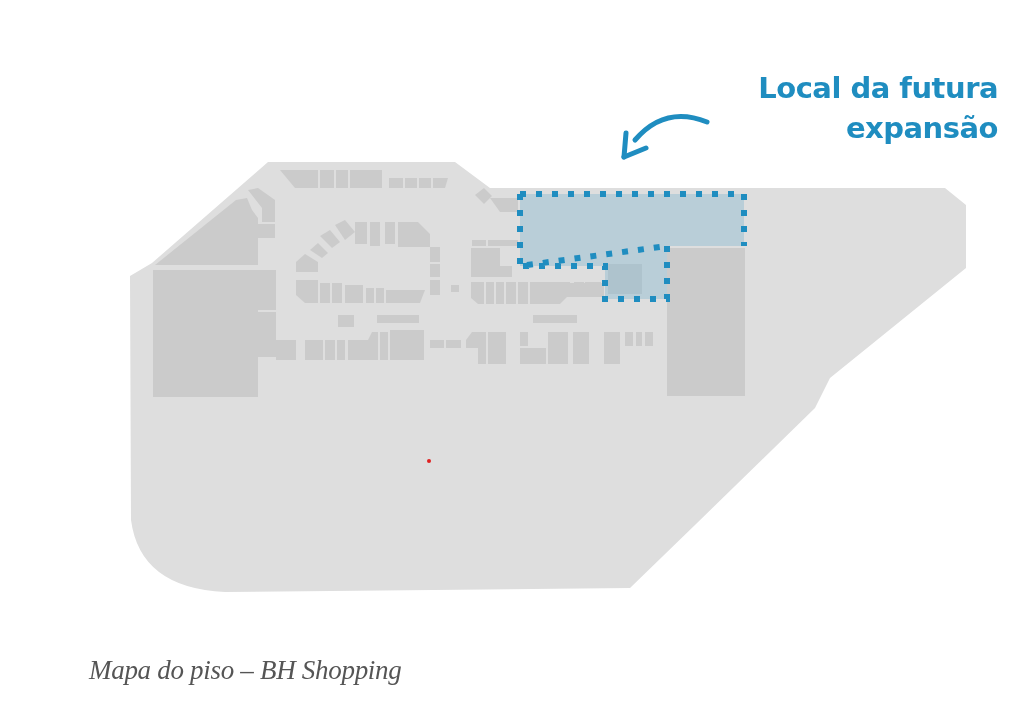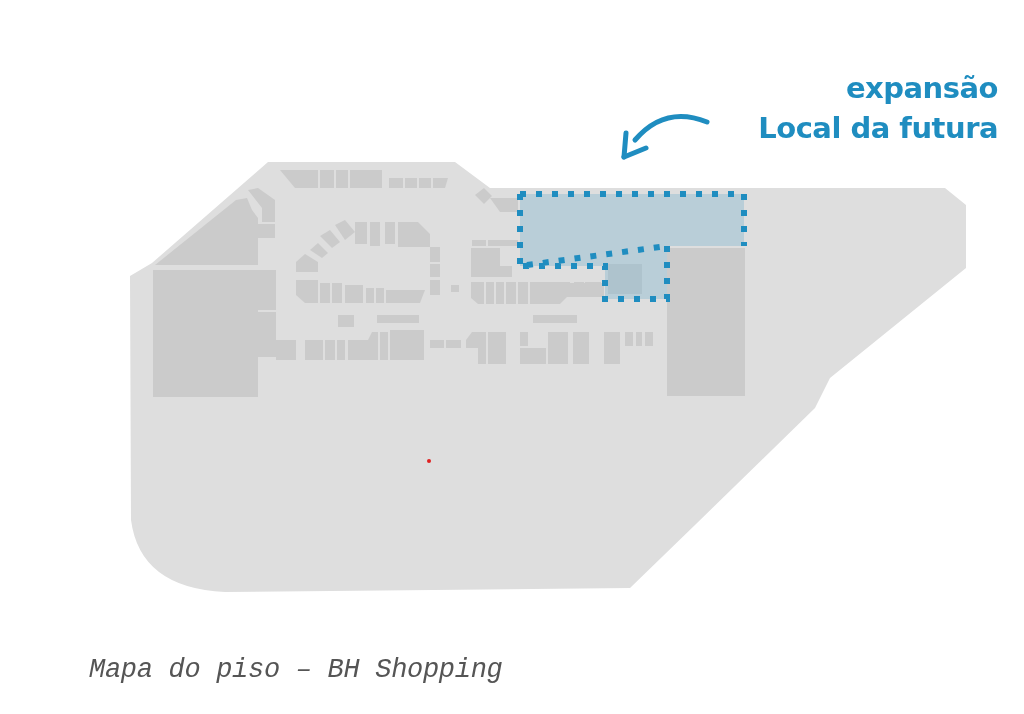--- a/index.html
+++ b/index.html
@@ -6,21 +6,21 @@
   body { width: 1024px; height: 714px; position: relative; overflow: hidden; font-family: "DejaVu Sans", sans-serif; }
   .map-svg { position: absolute; left: 0; top: 0; width: 1024px; height: 714px; }
   .callout {
     position: absolute; right: 26px; top: 68px; text-align: right;
     color: #1f8dc0; font-family: "DejaVu Sans", sans-serif; font-weight: bold;
     font-size: 29px; line-height: 40px; letter-spacing: -0.5px;
   }
   .callout span { display: block; }
   .caption {
     position: absolute; left: 89px; top: 655px;
-    font-family: Liberation Mono, monospace; font-style: italic;
+    font-family: Liberation Serif, serif; font-style: italic;
     font-size: 27px; color: #555555; letter-spacing: -0.3px;
   }
 </style>
 </head>
 <body>
 
 <svg class="map-svg" viewBox="0 0 1024 714">
 
   <path fill="#dedede" d="M268,162 L455,162 L490,188 L945,188 L966,205 L966,268 L830,378 L815,408 L695,525 L630,588 L225,592 Q140,588 131,520 L130,276 L152,263 Z"></path>
 
@@ -117,17 +117,17 @@
   <g fill="none" stroke="#1f8dc0" stroke-width="5" stroke-linecap="round">
     <path d="M707,122 Q665,105 635,140"></path>
     <path d="M624,157 L626,133"></path>
     <path d="M624,157 L646,148"></path>
   </g>
 
   <circle cx="429" cy="461" r="2" fill="#e02020"></circle>
 </svg>
 
 <div class="callout">
+  <span>Local da futura</span>
   <span>expansão</span>
-  <span>Local da futura</span>
 </div>
 
 <div class="caption">Mapa do piso – BH Shopping</div>
 
 </body></html>

